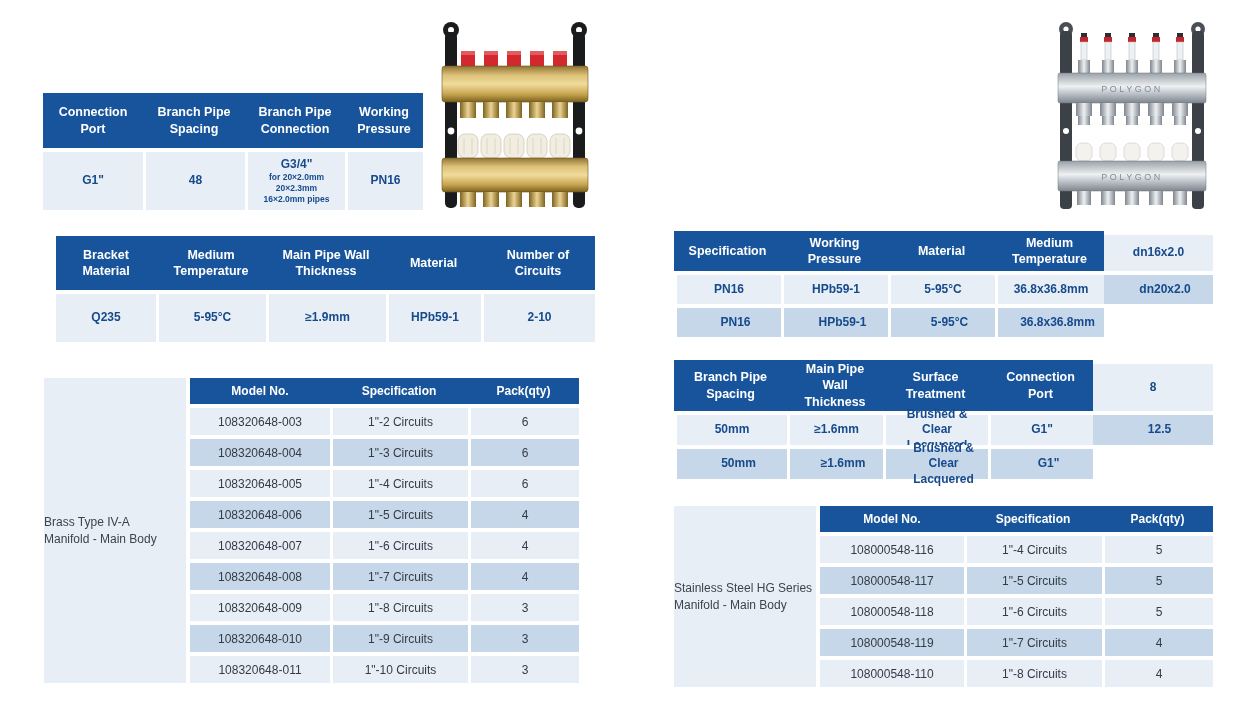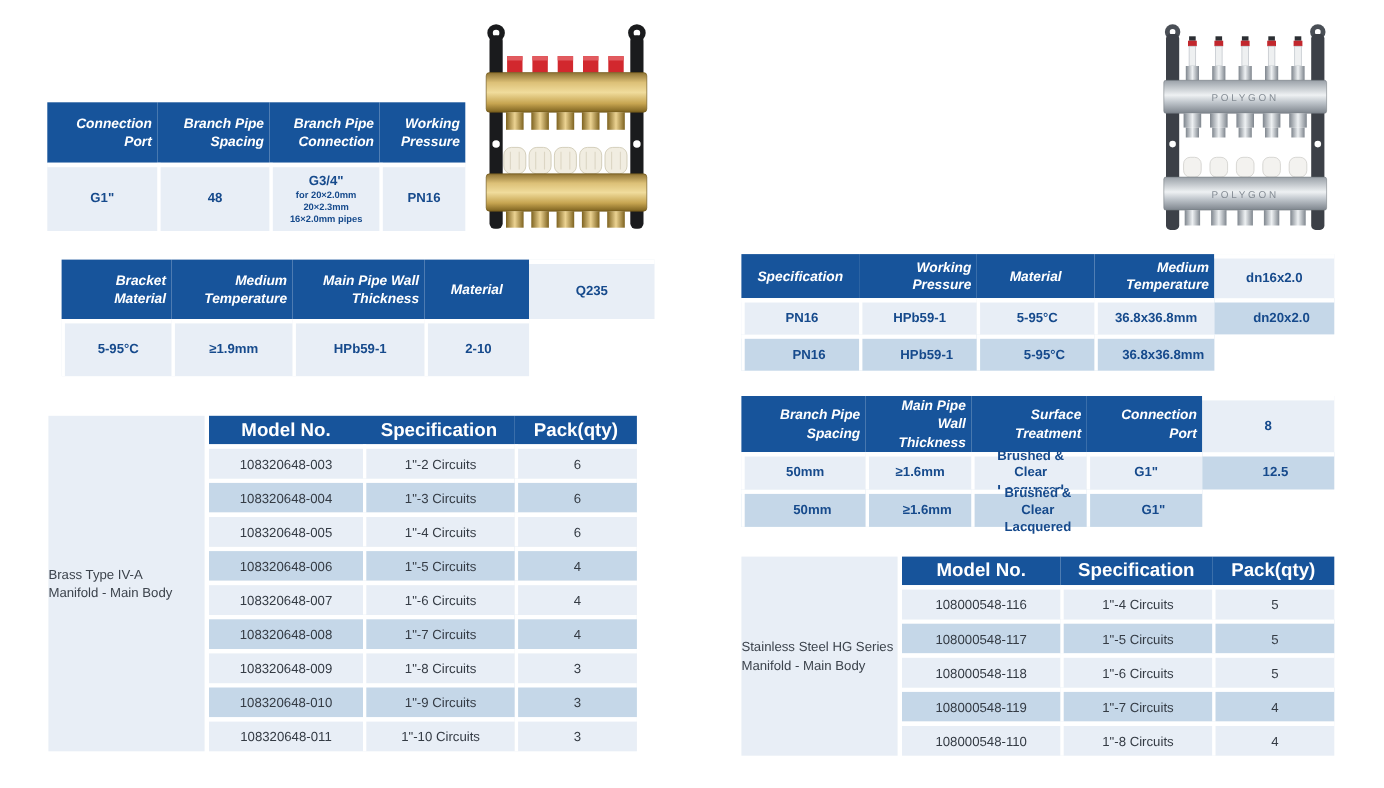--- a/index.html
+++ b/index.html
@@ -12,43 +12,43 @@
   *{box-sizing:border-box;margin:0;padding:0;}
   body{
     width:1258px;height:716px;position:relative;background:#ffffff;
     font-family:"Liberation Sans", sans-serif;overflow:hidden;
   }
   .abs{position:absolute;}
   
   .spec{display:grid;}
   .spec .h{
     background:var(--blue);color:#fff;font-weight:bold;font-size:12.5px;
-    display:flex;align-items:center;justify-content:center;text-align:right;
-    line-height:1.3;padding:2px 5px;font-style:italic;
+    display:flex;align-items:center;justify-content:center;text-align:center;
+    line-height:1.3;padding:2px 5px;
   }
   .spec .c{
     background:var(--light);color:var(--navy);font-weight:bold;font-size:12px;
     display:flex;align-items:center;justify-content:center;text-align:center;
     border-top:4px solid #fff;line-height:1.3;padding:1px 4px;
   }
   .spec .c.bl{border-left:3px solid #fff;}
   .spec .c.alt{background:var(--dark);padding-left:17px;}
   .cell-multi{flex-direction:column;}
   .cell-multi .main{font-size:12px;font-weight:bold;}
   .cell-multi .sub{font-size:8.5px;font-weight:bold;line-height:1.3;}
   
   .mwrap{display:flex;gap:4px;}
   .mlabel{
     width:142px;background:var(--light);display:flex;flex-direction:column;
     align-items:flex-start;justify-content:center;text-align:center;
     font-size:12px;color:#3c434c;line-height:1.35;
   }
   .mtable{display:grid;}
   .mtable .h{
-    background:var(--blue);color:#fff;font-weight:bold;font-size:17px;
+    background:var(--blue);color:#fff;font-weight:bold;font-size:12px;
     display:flex;align-items:center;justify-content:center;text-align:right;
   }
   .mtable .c{
     background:var(--light);color:var(--modeltxt);font-size:12px;
     display:flex;align-items:center;justify-content:center;text-align:center;
     border-top:4px solid #fff;
   }
   .mtable .c.bl{border-left:3px solid #fff;}
   .mtable .c.alt{background:var(--dark);}
   
@@ -298,20 +298,21 @@
     <span class="sub">16×2.0mm pipes</span>
   </div>
   <div class="c bl">PN16</div>
 </div>
 
 <div class="abs spec" id="t2">
   <div class="h">Bracket Material</div>
   <div class="h">Medium Temperature</div>
   <div class="h">Main Pipe Wall Thickness</div>
   <div class="h">Material</div>
+  <div class="h">Number of Circuits</div>
   <div class="c">Q235</div>
   <div class="c bl">5-95°C</div>
   <div class="c bl">≥1.9mm</div>
   <div class="c bl">HPb59-1</div>
   <div class="c bl">2-10</div>
 </div>
 
 <div class="abs mwrap" id="lm">
   <div class="mlabel">
     <span>Brass Type IV-A</span>

